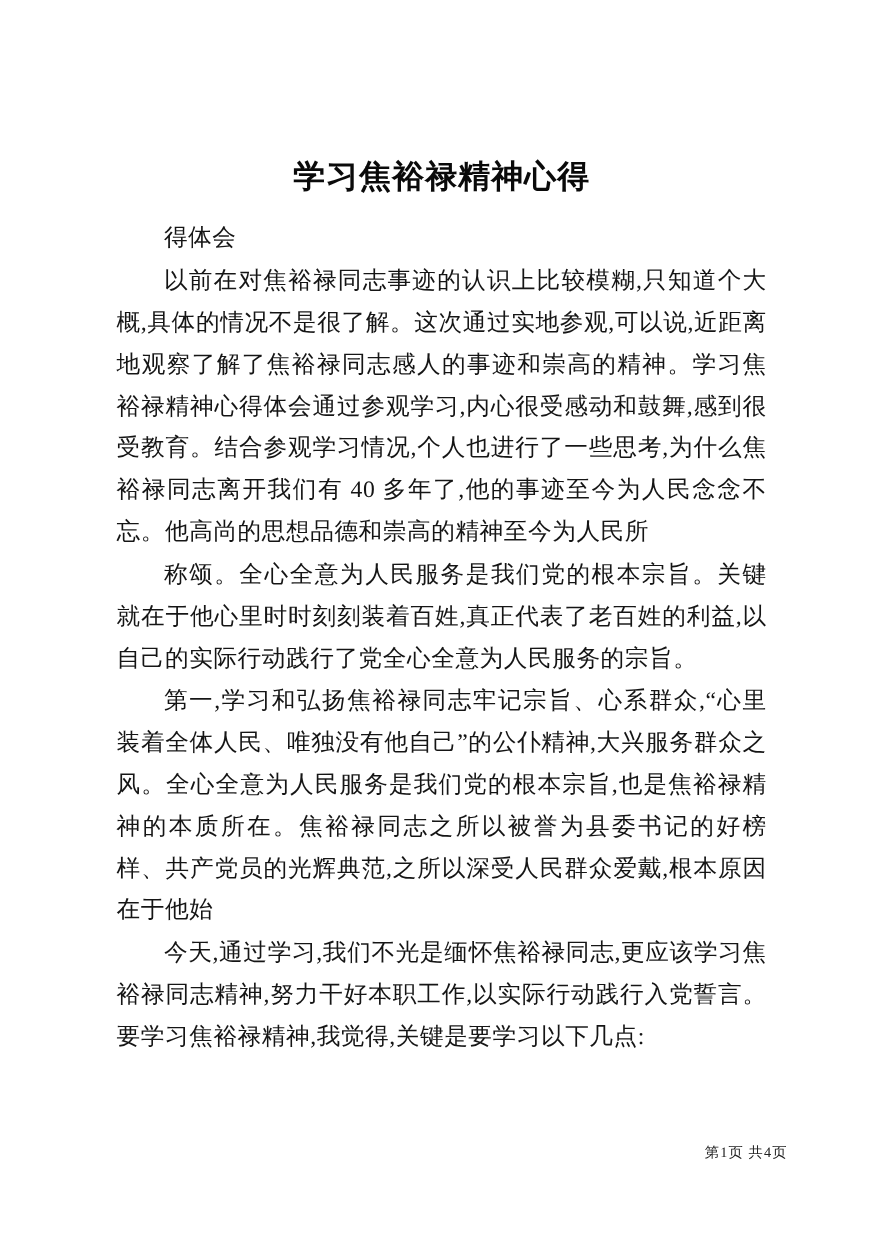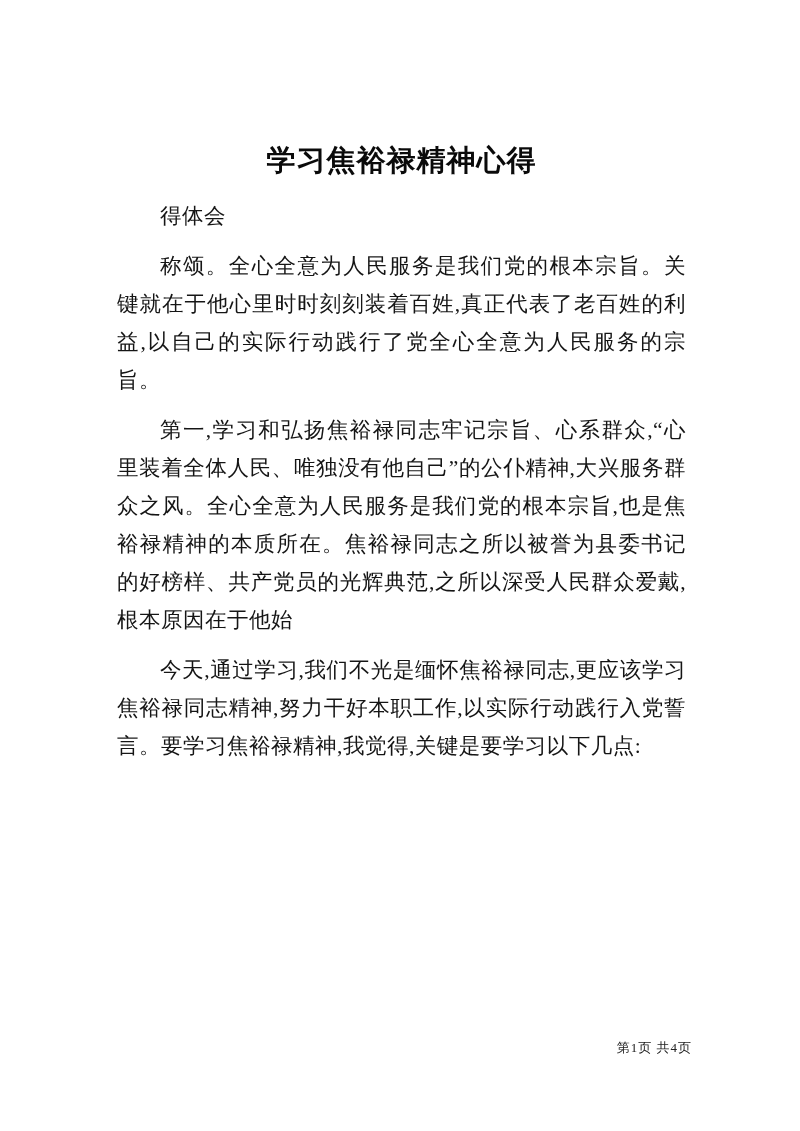--- a/index.html
+++ b/index.html
@@ -28,46 +28,47 @@
     font-size: 29px;
     font-weight: 700;
     text-align: center;
     margin: 0 0 16px 0;
     letter-spacing: 1px;
     color: #0a0a0a;
   }
   .para {
     font-size: 21.5px;
     line-height: 38px;
-    margin: 12px;
+    margin: 1px;
     text-indent: 2em;
     text-align: justify;
     letter-spacing: 0.5px;
     color: #151515;
     word-break: break-all;
   }
   .footer {
     position: absolute;
-    right: 108px;
+    right: 84px;
     bottom: 74px;
     font-size: 13px;
     color: #222222;
     letter-spacing: 1px;
   }
 </style>
 </head>
 <body>
 
 <div class="page">
   <div class="content">
     <h1 class="doc-title">学习焦裕禄精神心得</h1>
 
     <p class="para">得体会</p>
 
 
+    <p class="para">以前在对焦裕禄同志事迹的认识上比较模糊,只知道个大概,具体的情况不是很了解。这次通过实地参观,可以说,近距离地观察了解了焦裕禄同志感人的事迹和崇高的精神。学习焦裕禄精神心得体会通过参观学习,内心很受感动和鼓舞,感到很受教育。结合参观学习情况,个人也进行了一些思考,为什么焦裕禄同志离开我们有 40 多年了,他的事迹至今为人民念念不忘。他高尚的思想品德和崇高的精神至今为人民所</p>
 
     <p class="para">称颂。全心全意为人民服务是我们党的根本宗旨。关键就在于他心里时时刻刻装着百姓,真正代表了老百姓的利益,以自己的实际行动践行了党全心全意为人民服务的宗旨。</p>
 
     <p class="para">第一,学习和弘扬焦裕禄同志牢记宗旨、心系群众,“心里装着全体人民、唯独没有他自己”的公仆精神,大兴服务群众之风。全心全意为人民服务是我们党的根本宗旨,也是焦裕禄精神的本质所在。焦裕禄同志之所以被誉为县委书记的好榜样、共产党员的光辉典范,之所以深受人民群众爱戴,根本原因在于他始</p>
 
     <p class="para">今天,通过学习,我们不光是缅怀焦裕禄同志,更应该学习焦裕禄同志精神,努力干好本职工作,以实际行动践行入党誓言。要学习焦裕禄精神,我觉得,关键是要学习以下几点:</p>
   </div>
 
   <div class="footer">第1页 共4页</div>
 </div>

